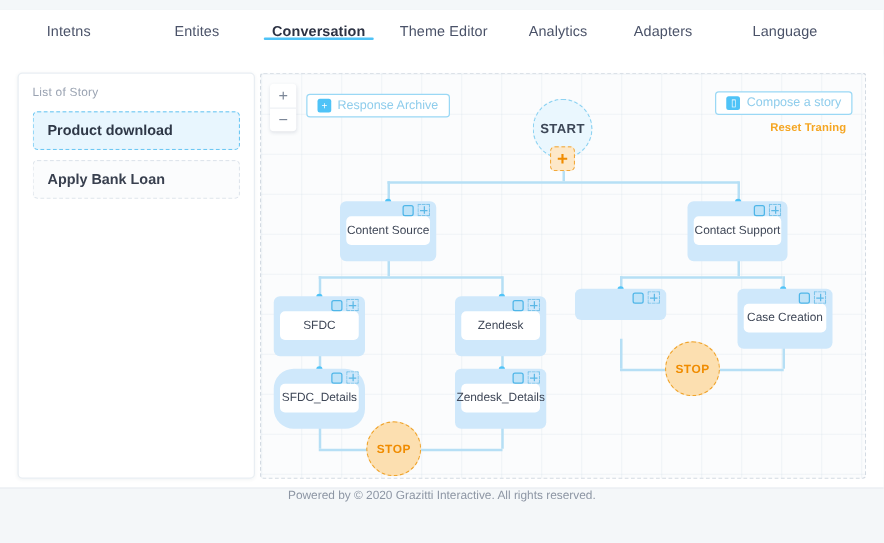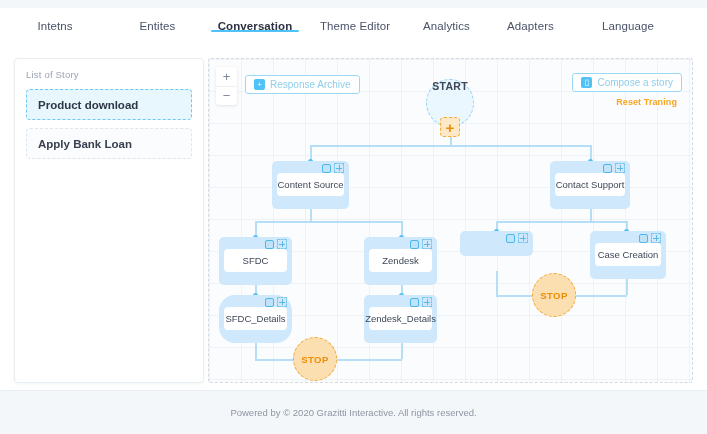--- a/index.html
+++ b/index.html
@@ -102,21 +102,21 @@
   .lnv { width: 1.5px; }
   .dot {
     position: absolute; width: 5px; height: 5px; border-radius: 50%;
     background: #4fc3f7;
   }
 
   
   .start {
     position: absolute; width: 48px; height: 48px; border-radius: 50%;
     background: #eaf7fe; border: 1.5px dashed #8fd3f2;
-    display: flex; justify-content: center;
+    display: flex; align-items: center; justify-content: center;
     font-size: 10.5px; font-weight: bold; color: #3d4757; letter-spacing: .3px;
   }
   .plusbadge {
     position: absolute; width: 20px; height: 20px; border-radius: 4px;
     background: #fde8c8; border: 1.5px dashed #f2a93b;
     display: flex; align-items: center; justify-content: center;
     color: #f08c00; font-size: 15px; font-weight: bold; line-height: 1;
   }
 
   
@@ -148,21 +148,21 @@
     position: absolute; width: 44px; height: 44px; border-radius: 50%;
     background: #fcdfb0; border: 1.5px dashed #f0a52e;
     display: flex; align-items: center; justify-content: center;
     font-size: 9.5px; font-weight: bold; color: #f08c00; letter-spacing: .4px;
   }
 
   
   .footer {
     position: absolute; left: 0; bottom: 0; width: 707px; height: 44px;
     background: #f4f7f9;
-    display: flex; align-items: center; justify-content: center;
+    display: flex; align-items: flex-start; justify-content: center;
     font-size: 9.5px; color: #8d96a4;
     border-top: 1px solid #eaeef2;
   }
   .panelwrap { position: absolute; left: 0; top: 44px; width: 707px; height: 346px; background: #fff; }
 </style>
 </head>
 <body>
 
 <div class="app">
 

